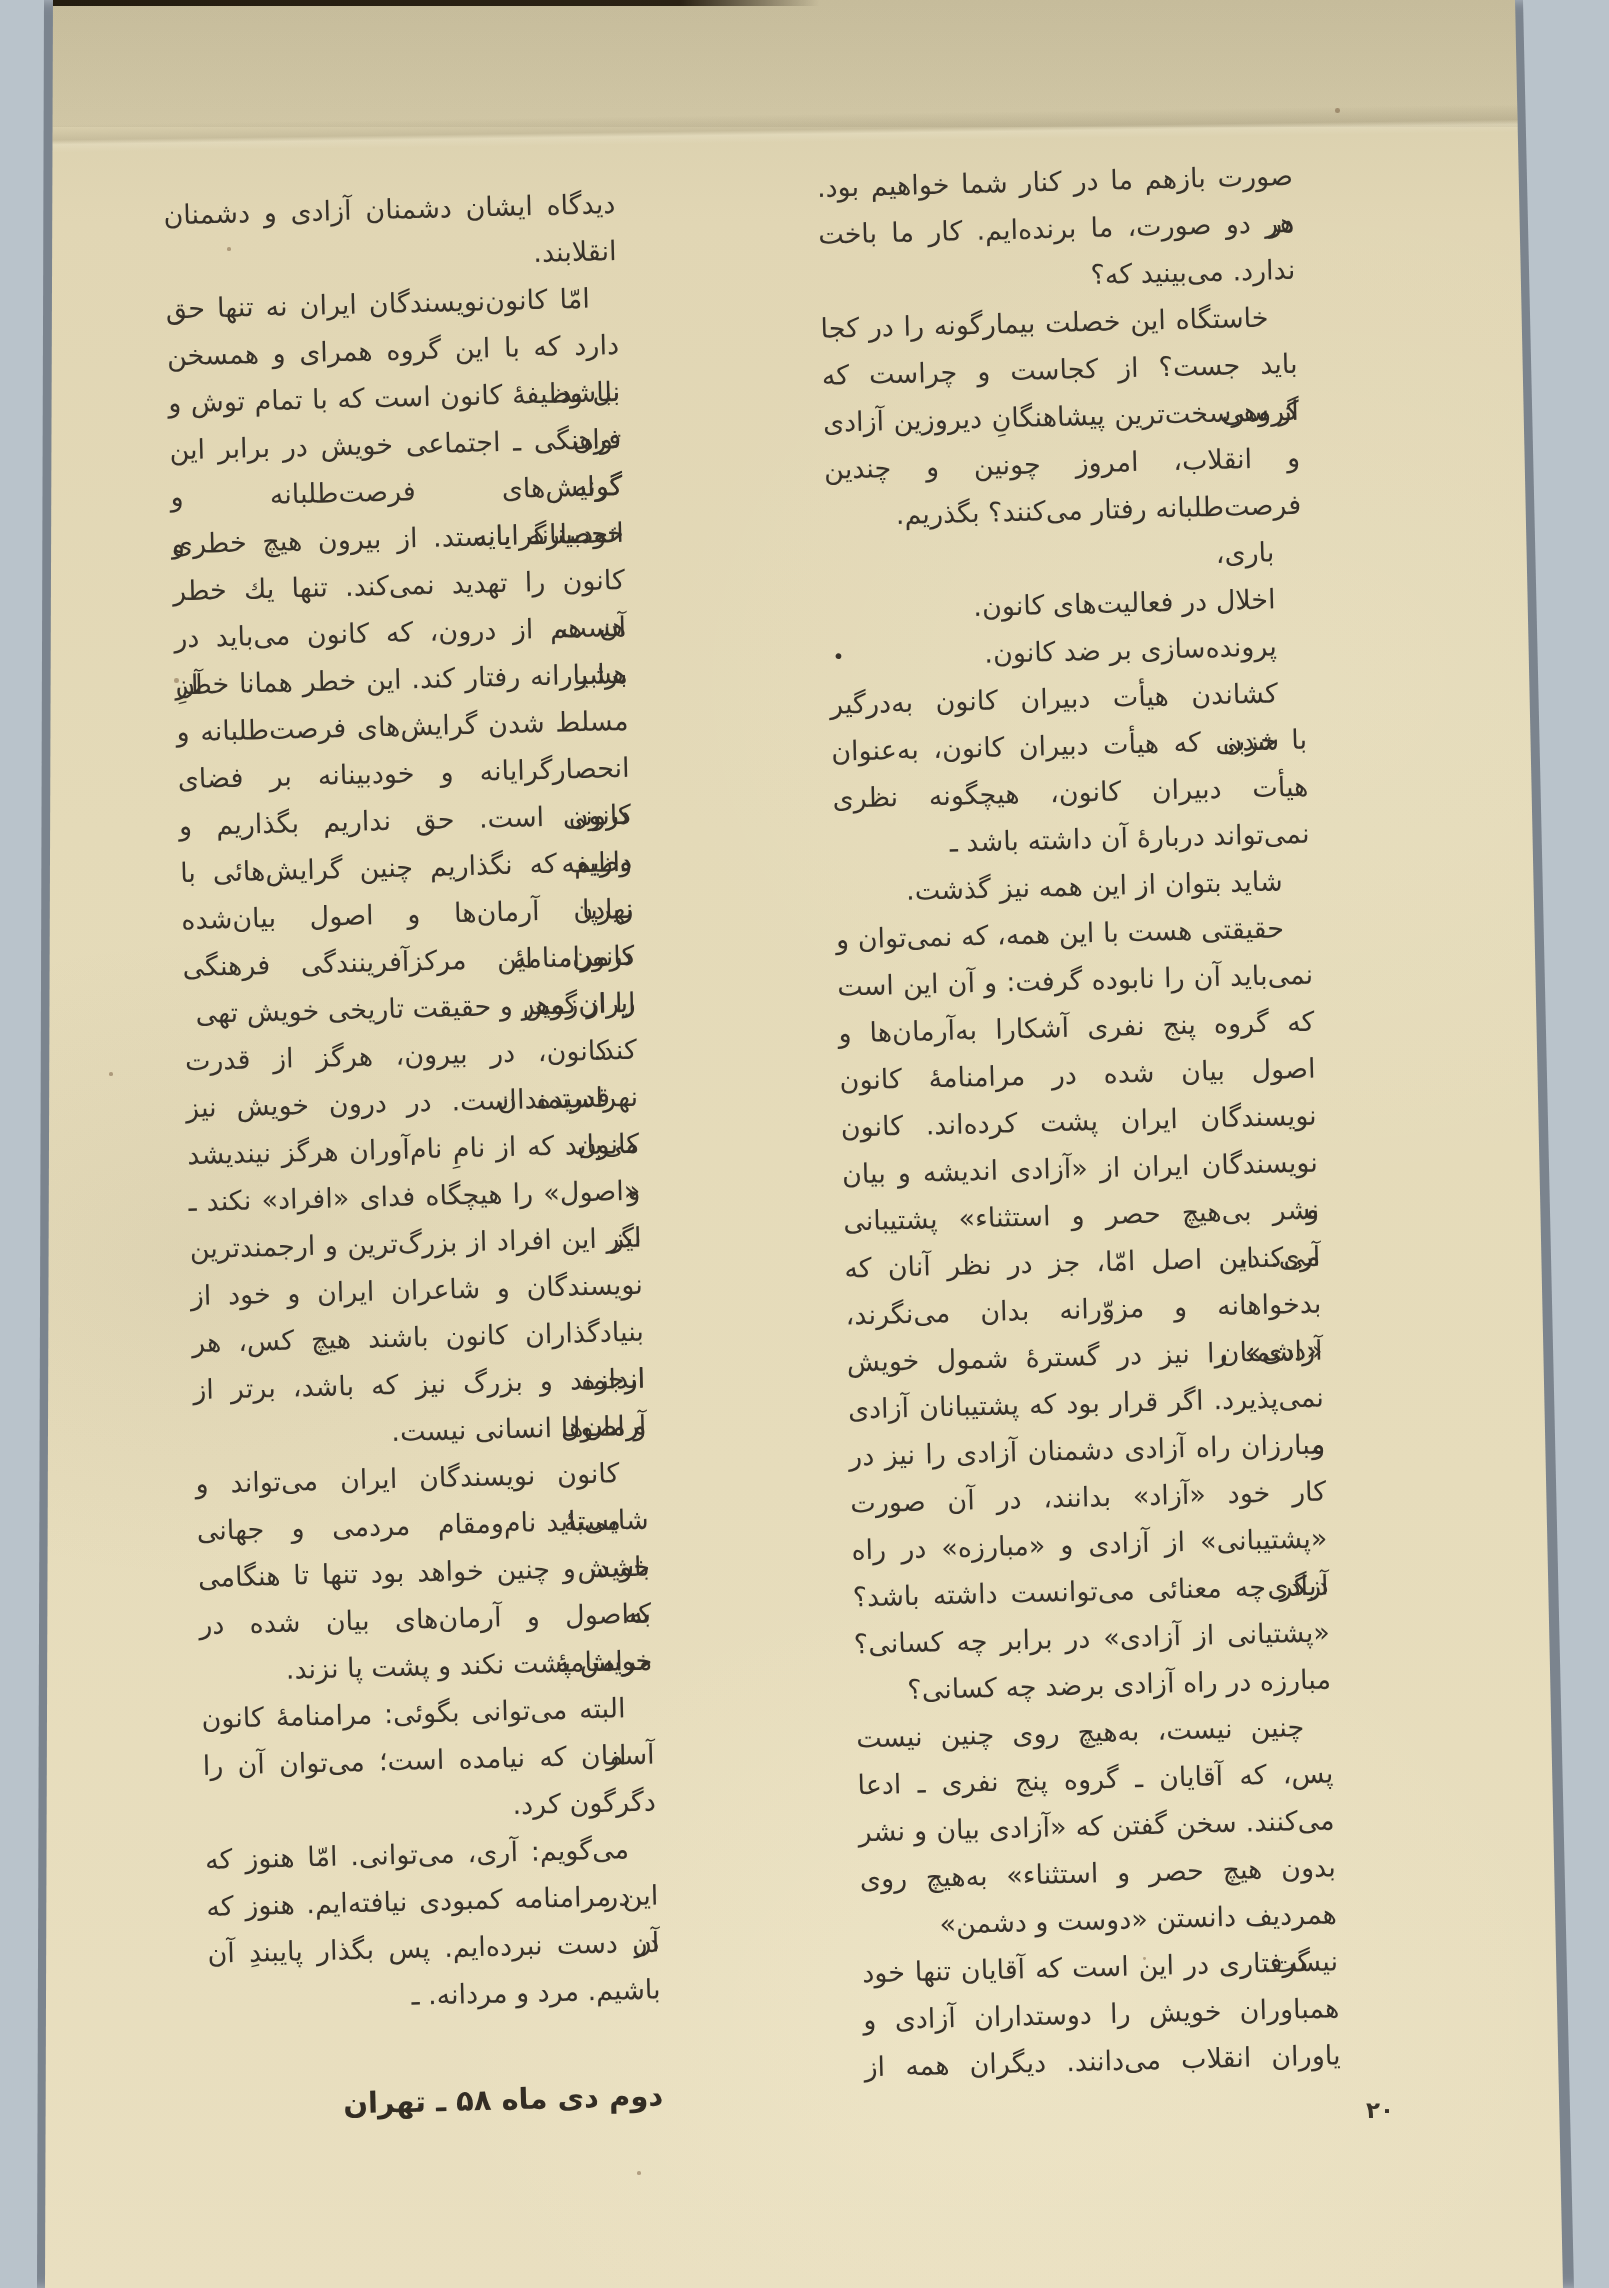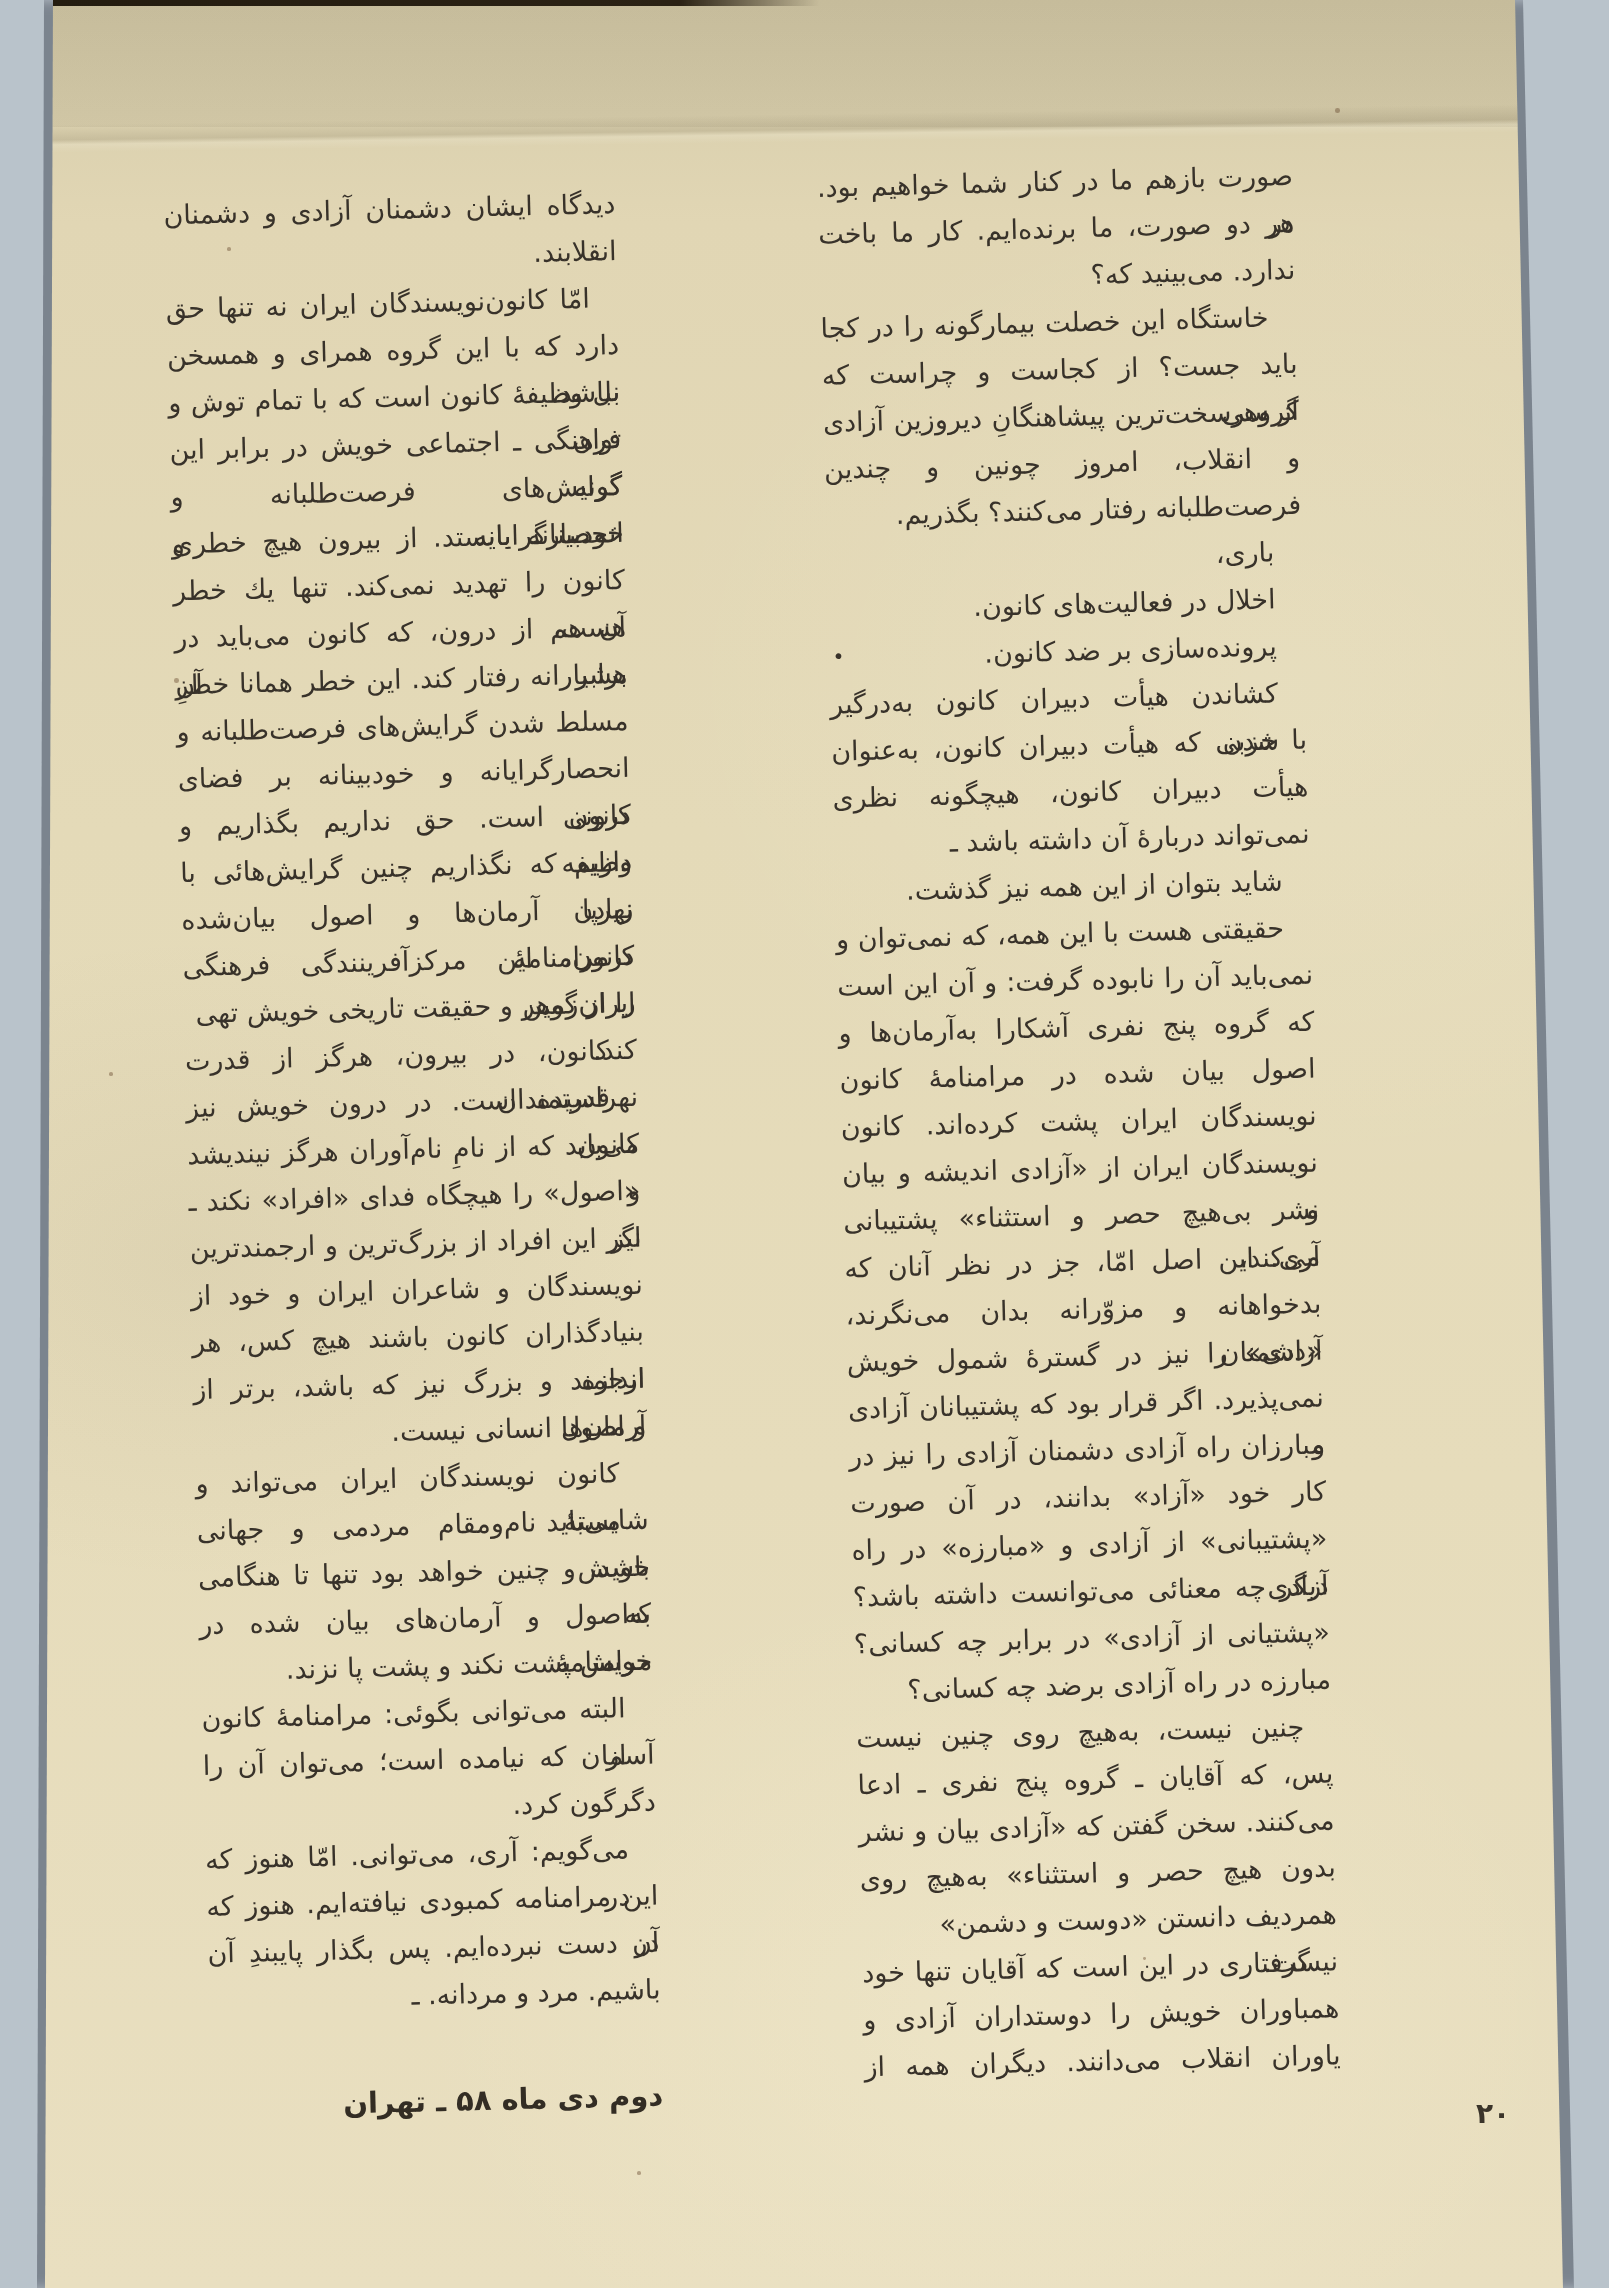--- a/index.html
+++ b/index.html
@@ -56,22 +56,22 @@
   }
   .just{text-align:justify;text-align-last:justify;}
   .ind{padding-right:28px;}
   .bul{position:absolute;left:3.7px;top:0;font-size:20px;color:#38322a;}
   .signature{
     margin-top:59px;height:48px;line-height:48px;
     font-size:29px;font-weight:bold;color:#332d24;
     direction:rtl;text-align:right;letter-spacing:0.2px;
   }
   #page-number{
-    position:absolute;left:1476px;top:2097px;
-    font-size:28px;font-weight:bold;color:#3a342a;direction:rtl;
+    position:absolute;left:1366px;top:2097px;
+    font-size:23px;font-weight:bold;color:#3a342a;direction:rtl;
   }
 </style>
 </head>
 <body>
 
 <div id="stage">
   <div id="paper-shadow"></div>
 
   <div id="paper">
     <div class="sheen"></div>

